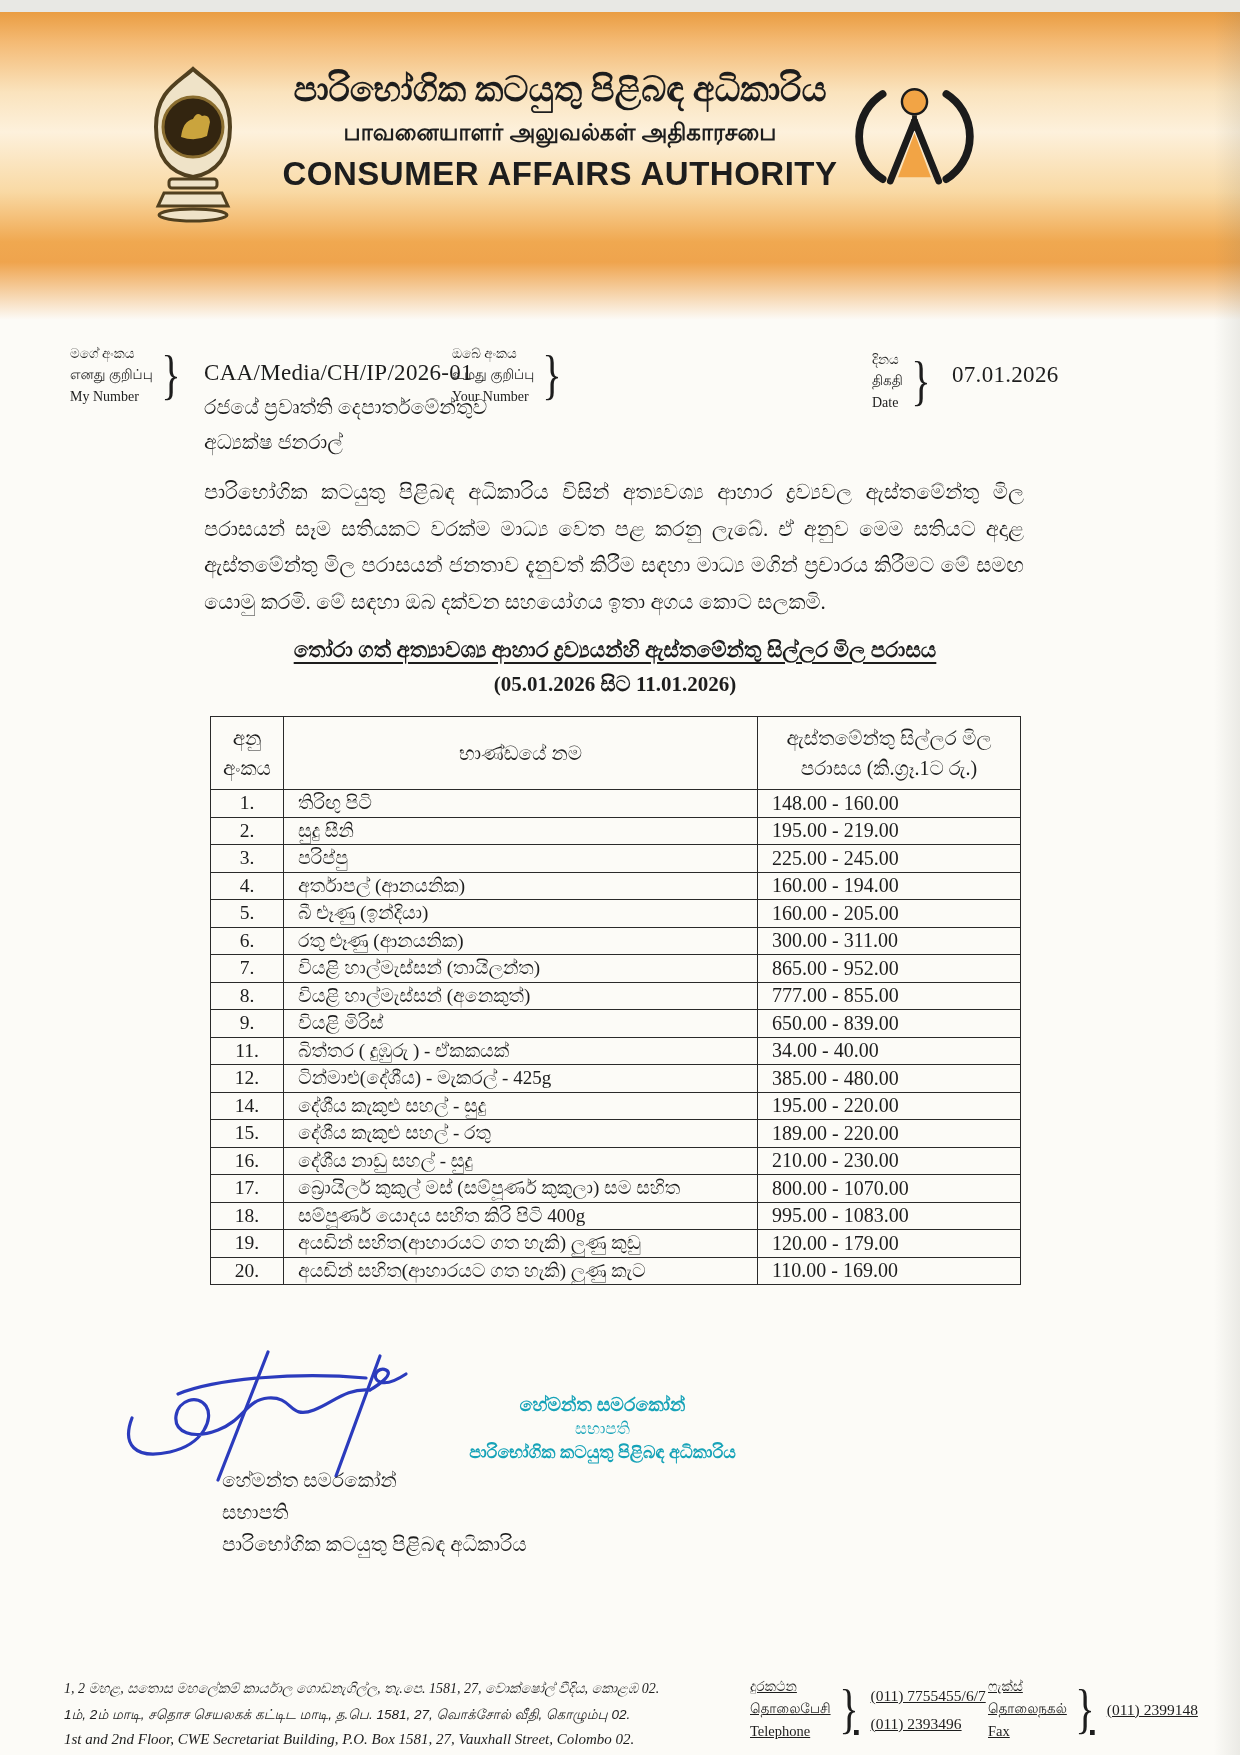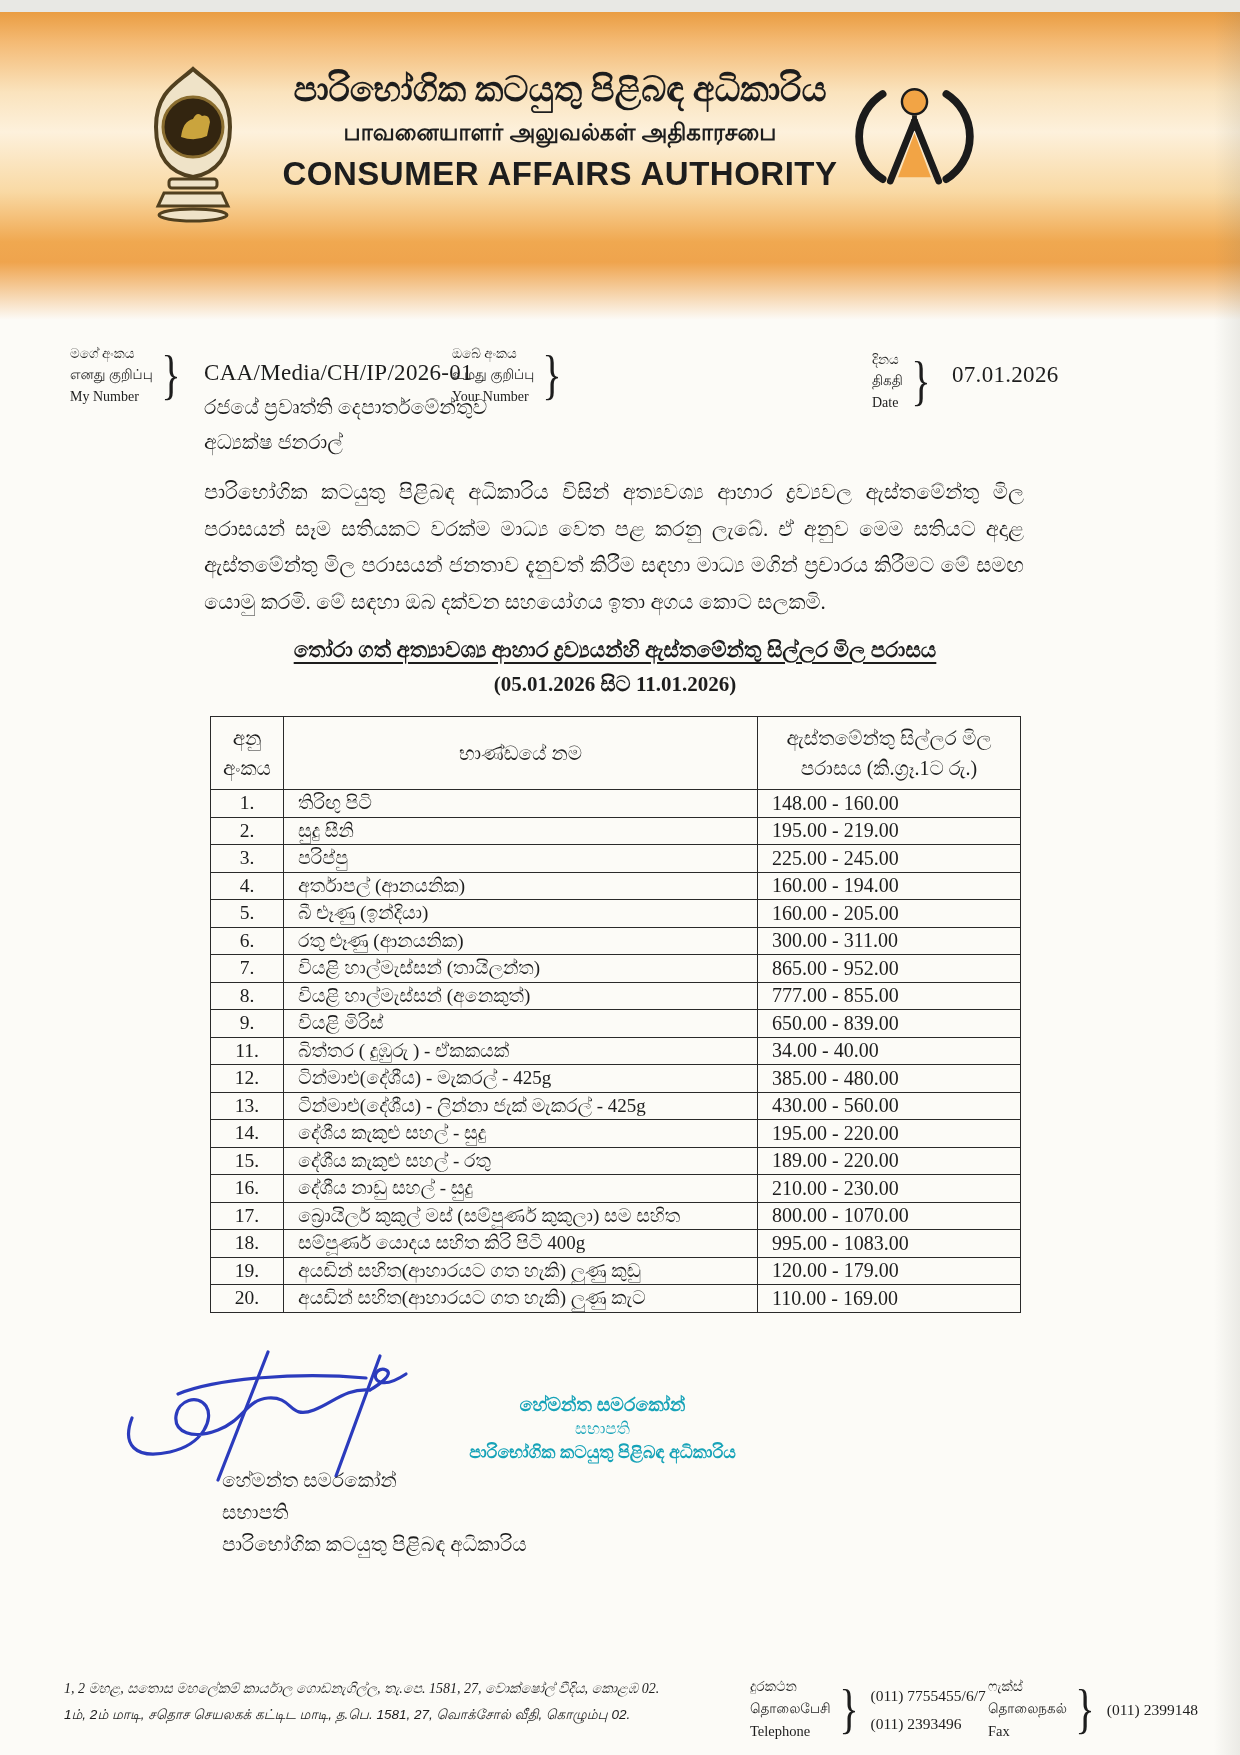--- a/index.html
+++ b/index.html
@@ -52,21 +52,21 @@
   .stamp{position:absolute;left:455px;top:1382px;width:295px;text-align:center;color:#17a3b8;}
   .stamp .s-name{font-size:19px;font-weight:700;}
   .stamp .s-title{font-size:16.5px;margin-top:3px;}
   .stamp .s-org{font-size:17.5px;margin-top:3px;font-weight:600;}
   .typed{position:absolute;left:222px;top:1452px;font-size:20px;line-height:32px;}
   
   .footer-address{position:absolute;left:64px;top:1664px;line-height:25.5px;font-style:italic;}
   .footer-address .a-si{font-size:14px;}
   .footer-address .a-ta{font-size:13.5px;font-family:"Liberation Sans",sans-serif;}
   .footer-address .a-en{font-size:15px;}
-  .contact-group{position:absolute;display:flex;align-items:center;gap:5px;top:1664px;}
+  .contact-group{position:absolute;display:flex;align-items:center;gap:5px;top:1664px;text-decoration:underline;}
   .contact-labels{display:flex;flex-direction:column;line-height:1.6;}
   .contact-labels .l-si{font-size:14px;}
   .contact-labels .l-ta{font-size:13.5px;font-family:"Liberation Sans",sans-serif;}
   .contact-labels .l-en{font-size:14.5px;}
   .contact-values{display:flex;flex-direction:column;font-size:15.5px;line-height:1.8;margin-left:4px;}
 </style>
 </head>
 <body>
 
 <div class="page">
@@ -219,25 +219,20 @@
       <td class="c-item" lang="si">බිත්තර ( දුඹුරු ) - ඒකකයක්</td>
       <td class="c-price">34.00 - 40.00</td>
     </tr>
 
     <tr>
       <td class="c-no">12.</td>
       <td class="c-item" lang="si">ටින්මාළු(දේශීය) -  මැකරල් - 425g</td>
       <td class="c-price">385.00 - 480.00</td>
     </tr>
 
-    <tr>
-      <td class="c-no">13.</td>
-      <td class="c-item" lang="si">ටින්මාළු(දේශීය) - ලින්නා ජැක් මැකරල් - 425g</td>
-      <td class="c-price">430.00 - 560.00</td>
-    </tr>
 
     <tr>
       <td class="c-no">14.</td>
       <td class="c-item" lang="si">දේශීය කැකුළු සහල් - සුදු</td>
       <td class="c-price">195.00 - 220.00</td>
     </tr>
 
     <tr>
       <td class="c-no">15.</td>
       <td class="c-item" lang="si">දේශීය කැකුළු සහල් - රතු</td>
@@ -294,20 +289,21 @@
 
   <div class="typed" lang="si">
     <div>හේමන්ත සමරකෝන්</div>
     <div>සභාපති</div>
     <div>පාරිභෝගික කටයුතු පිළිබඳ අධිකාරිය</div>
   </div>
 
   <div class="footer-address">
     <div class="a-si" lang="si">1, 2 මහළ, සතොස මහලේකම් කාර්යාල ගොඩනැගිල්ල, තැ.පෙ. 1581, 27, වොක්ෂෝල් වීදිය, කොළඹ 02.</div>
     <div class="a-ta" lang="ta">1ம், 2ம் மாடி, சதொச செயலகக் கட்டிட மாடி, த.பெ. 1581, 27, வொக்சோல் வீதி, கொழும்பு 02.</div>
+    <div class="a-en">1st and 2nd Floor, CWE Secretariat Building, P.O. Box 1581, 27, Vauxhall Street, Colombo 02.</div>
   </div>
 
   <div class="contact-group" style="left:750px;">
     <div class="contact-labels">
       <span class="l-si" lang="si">දුරකථන</span>
       <span class="l-ta" lang="ta">தொலைபேசி</span>
       <span class="l-en">Telephone</span>
     </div>
     <span class="brace"></span>
     <div class="contact-values">

